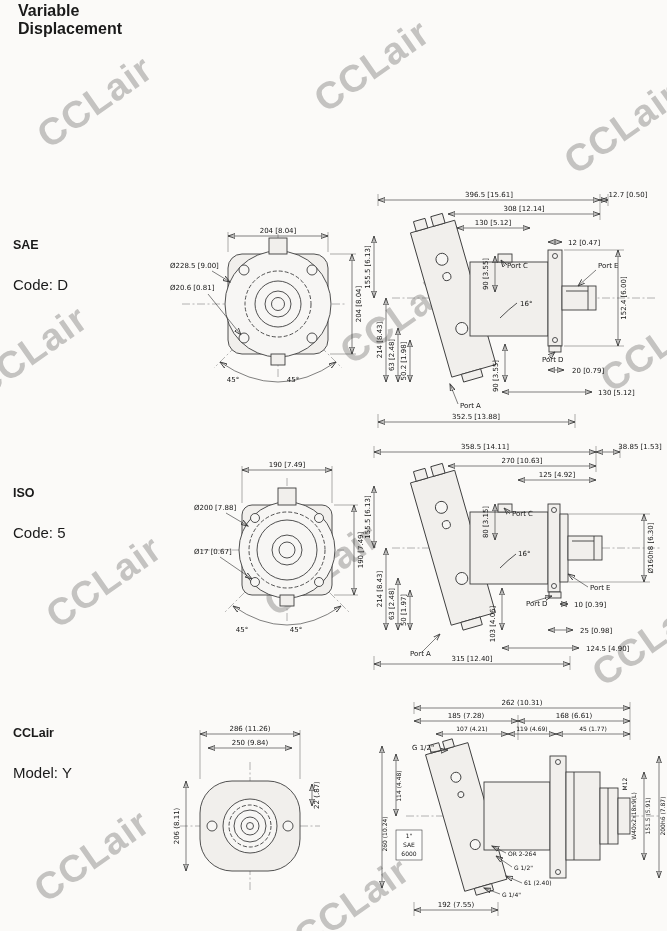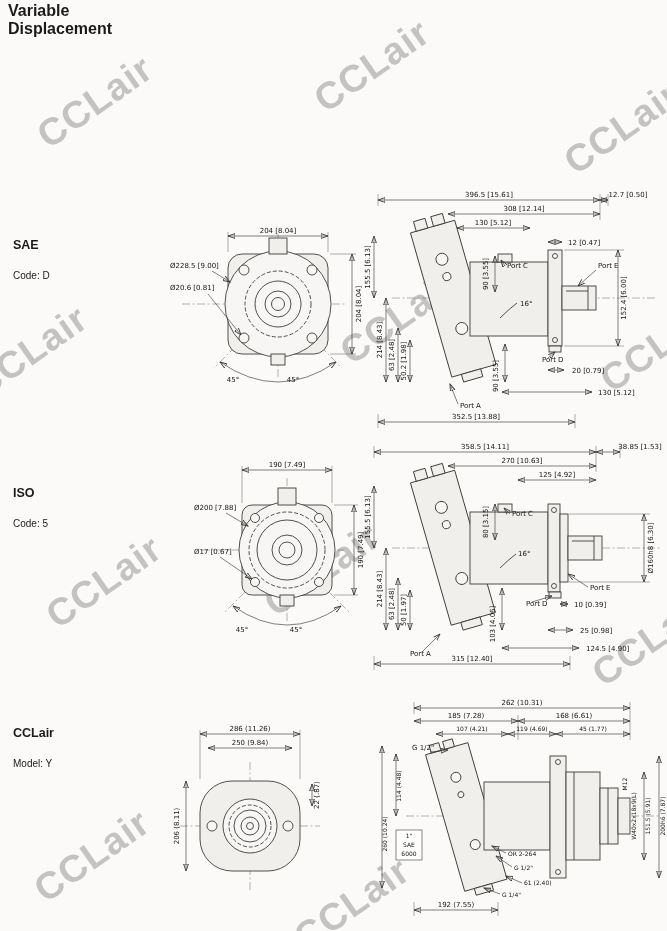--- a/index.html
+++ b/index.html
@@ -2,26 +2,26 @@
 <html><head>
 <meta charset="utf-8">
 <style>
   *{margin:0;padding:0;box-sizing:border-box}
   html,body{width:667px;height:931px}
   body{position:relative;overflow:hidden;background:#fbfaf8;color:#1a1a1a;
        font-family:"Liberation Sans","DejaVu Sans",sans-serif}
   .wm{position:absolute;font-weight:700;font-size:38px;letter-spacing:1px;
       color:#8f8d8b;opacity:.5;white-space:nowrap;pointer-events:none;
       transform:translate(-50%,-50%) rotate(-35deg)}
-  .title{position:absolute;left:8px;top:2px;font-size:16px;font-weight:700;line-height:18px}
+  .title{position:absolute;left:18px;top:2px;font-size:16px;font-weight:700;line-height:18px}
   .subtitle{position:absolute;left:18px;top:44px;font-size:14px;line-height:18px}
   .secthead{position:absolute;left:18px;top:164px;font-size:13.5px;font-weight:700;line-height:17px}
   .rowlabel{position:absolute;left:13px}
   .rl-name{font-size:12.5px;font-weight:700}
-  .rl-code{font-size:10px;margin-top:18px}
+  .rl-code{font-size:15px;margin-top:24px}
   .draw{position:absolute}
   .draw line,.draw path{stroke:#3d3d3d;stroke-width:.9;fill:none}
   .draw rect{fill:#f1efec;stroke:#3d3d3d;stroke-width:.9}
   .draw circle{fill:#f7f6f4;stroke:#3d3d3d;stroke-width:.9}
   .draw .dim{stroke:#2b2b2b;stroke-width:.6}
   .draw .ldr{stroke:#2b2b2b;stroke-width:.6}
   .draw .ext{stroke:#5a5a5a;stroke-width:.5}
   .draw .cl{stroke:#777;stroke-width:.55;stroke-dasharray:8 2.5 2 2.5}
   .draw .dash{stroke-dasharray:4 2;fill:none}
   .draw text{font-family:"DejaVu Sans",sans-serif;font-size:7px;fill:#141414}

